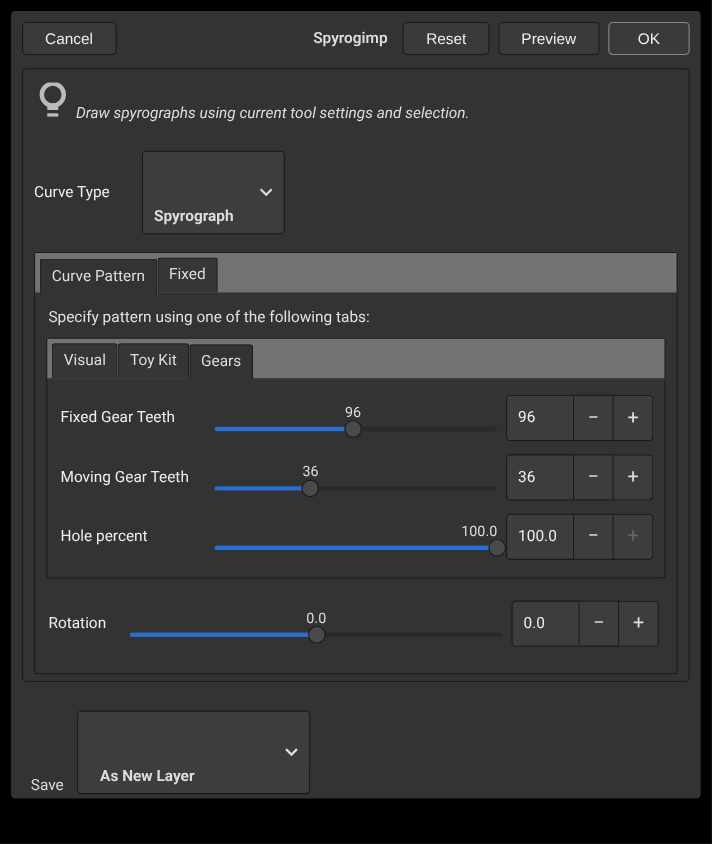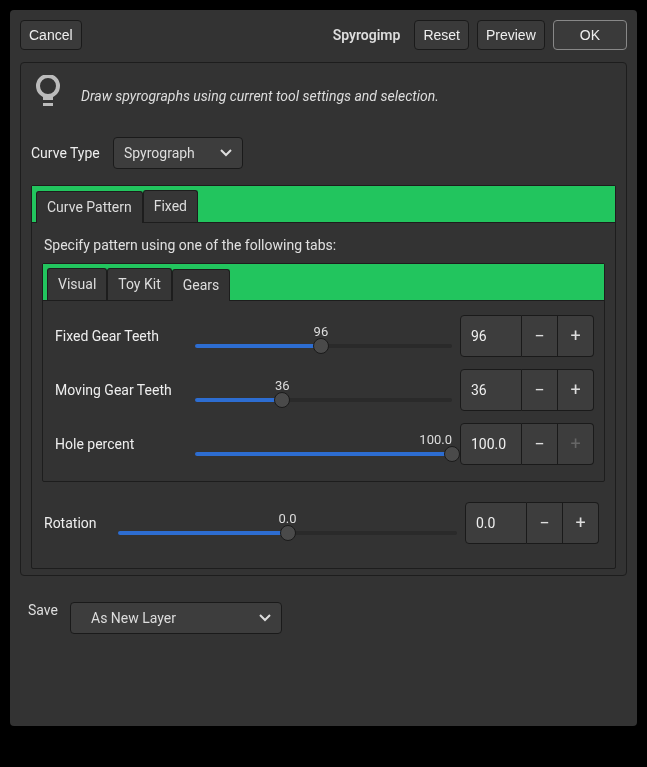--- a/index.html
+++ b/index.html
@@ -24,21 +24,21 @@
   .titlebar {
     display: flex;
     align-items: center;
     padding: 10px 10px 12px 10px;
     gap: 8px;
   }
   .btn {
     background: #3a3a3a;
     border: 1px solid #1a1a1a;
     color: #eee;
-    padding: 6px 8px;
+    padding: 6px 20px;
     border-radius: 4px;
     font-size: 14px;
     cursor: pointer;
   }
   .btn-ok {
     border: 1px solid #888;
     padding-left: 26px;
     padding-right: 26px;
   }
   .titlebar .title {
@@ -48,69 +48,69 @@
     padding-right: 6px;
   }
   .panel {
     border: 1px solid #1d1d1d;
     border-radius: 4px;
     margin: 0 10px 10px 10px;
     background: #333;
   }
   .info-row {
     display: flex;
-    align-items: center;
-    gap: 20px;
+    align-items: flex-end;
+    gap: 8px;
     padding: 12px 14px 26px 14px;
   }
   .bulb-icon svg { display: block; }
   .info-text { font-style: italic; color: #ddd; padding-top: 6px; }
   .form-body { padding: 0 10px 6px 10px; }
   .row {
     display: flex;
     align-items: center;
-    gap: 8px;
+    gap: 24px;
     margin-bottom: 12px;
   }
   .label { min-width: 74px; color: #eee; }
   .save-label { min-width: 32px; }
   .select {
     display: flex;
     align-items: center;
     justify-content: space-between;
     background: #3d3d3d;
     border: 1px solid #1a1a1a;
     border-radius: 4px;
     padding: 7px 10px;
     min-width: 130px;
     cursor: pointer;
   }
   .select-wide { min-width: 212px; padding-left: 20px; }
-  .select .sel-text { font-weight: 400; }
+  .select .sel-text { font-weight: 700; margin-top: 44px; }
   .chev { margin-left: 10px; }
   .chev svg { display: block; }
   .checkbox-row { display: flex; align-items: center; gap: 8px; margin-left: 8px; }
   .checkbox {
     width: 15px; height: 15px;
     border: 1px solid #444;
     border-radius: 3px;
     background: #333;
   }
   .cb-label { color: #777; }
 
   .tabs-panel {
     border: 1px solid #1d1d1d;
     border-radius: 2px;
     margin-top: 16px;
   }
   .tabs-row {
     display: flex;
     padding: 4px 4px 0 4px;
     border-bottom: 1px solid #1d1d1d;
-    background: #22c55e;
+    background: #737373;
   }
   .tab {
     padding: 7px 10px 8px 10px;
     color: #ddd;
     font-size: 14px;
     cursor: pointer;
     border: 1px solid transparent;
     border-bottom: none;
     background: #363636;
     border-color: #1d1d1d;
@@ -195,21 +195,21 @@
     padding: 10px 0;
     cursor: pointer;
     font-size: 18px;
     line-height: 1;
   }
   .step.minus { border-radius: 0; }
   .step.plus { border-radius: 0 4px 4px 0; }
   .step.disabled { color: #666; cursor: default; }
   .spingroup { display: flex; align-items: stretch; }
 
-  .save-row { padding: 16px 12px 24px 18px; display: flex; align-items: flex-start; gap: 10px; }
+  .save-row { padding: 16px 12px 24px 18px; display: flex; align-items: flex-end; gap: 10px; }
 </style>
 </head>
 <body>
 
 <div class="window">
 
   <div class="titlebar">
     <button class="btn">Cancel</button>
     <div class="title">Spyrogimp</div>
     <button class="btn">Reset</button>

